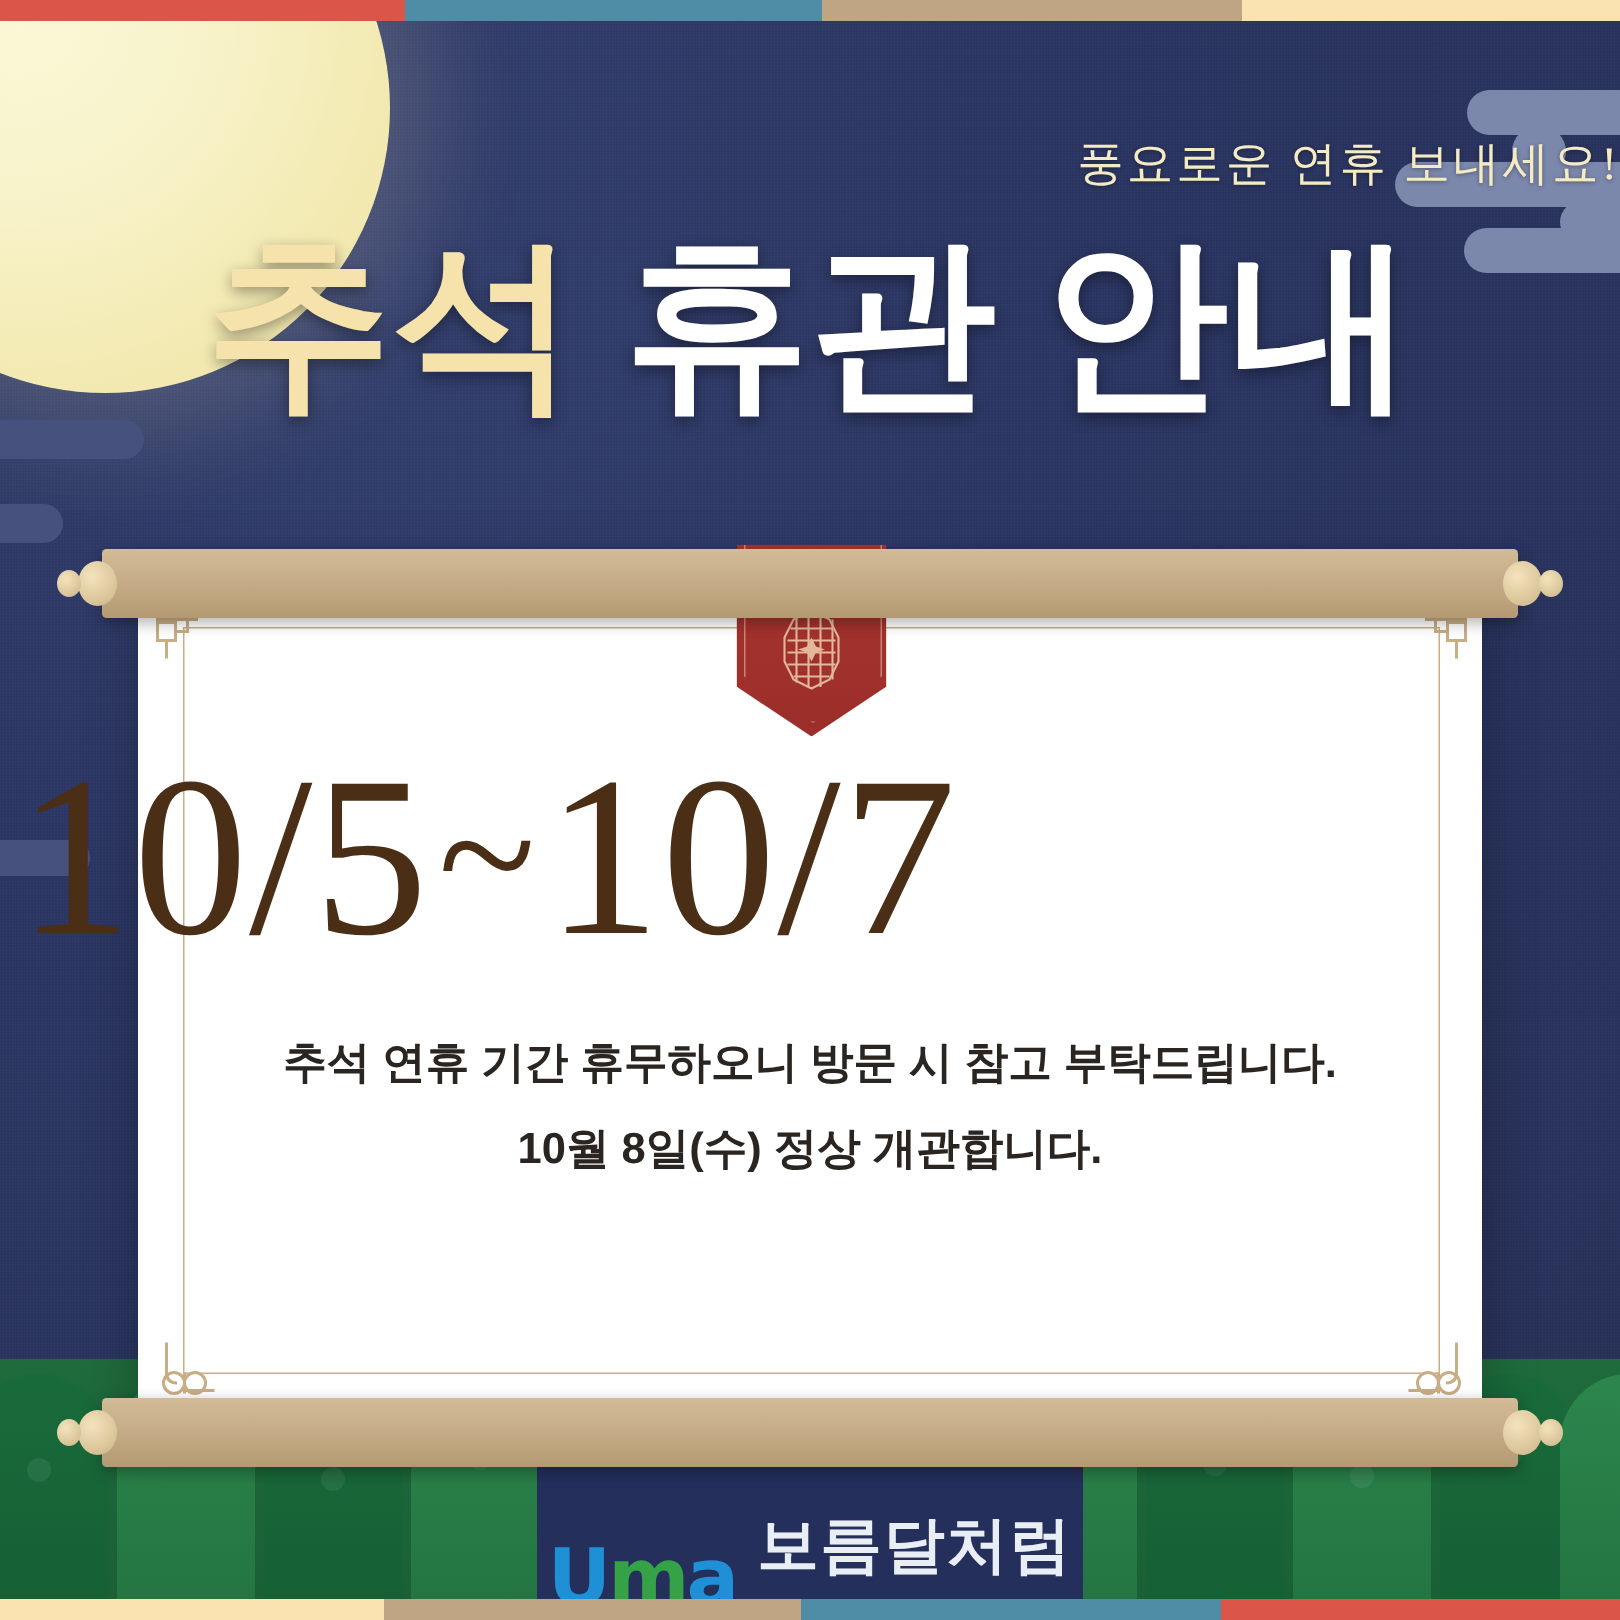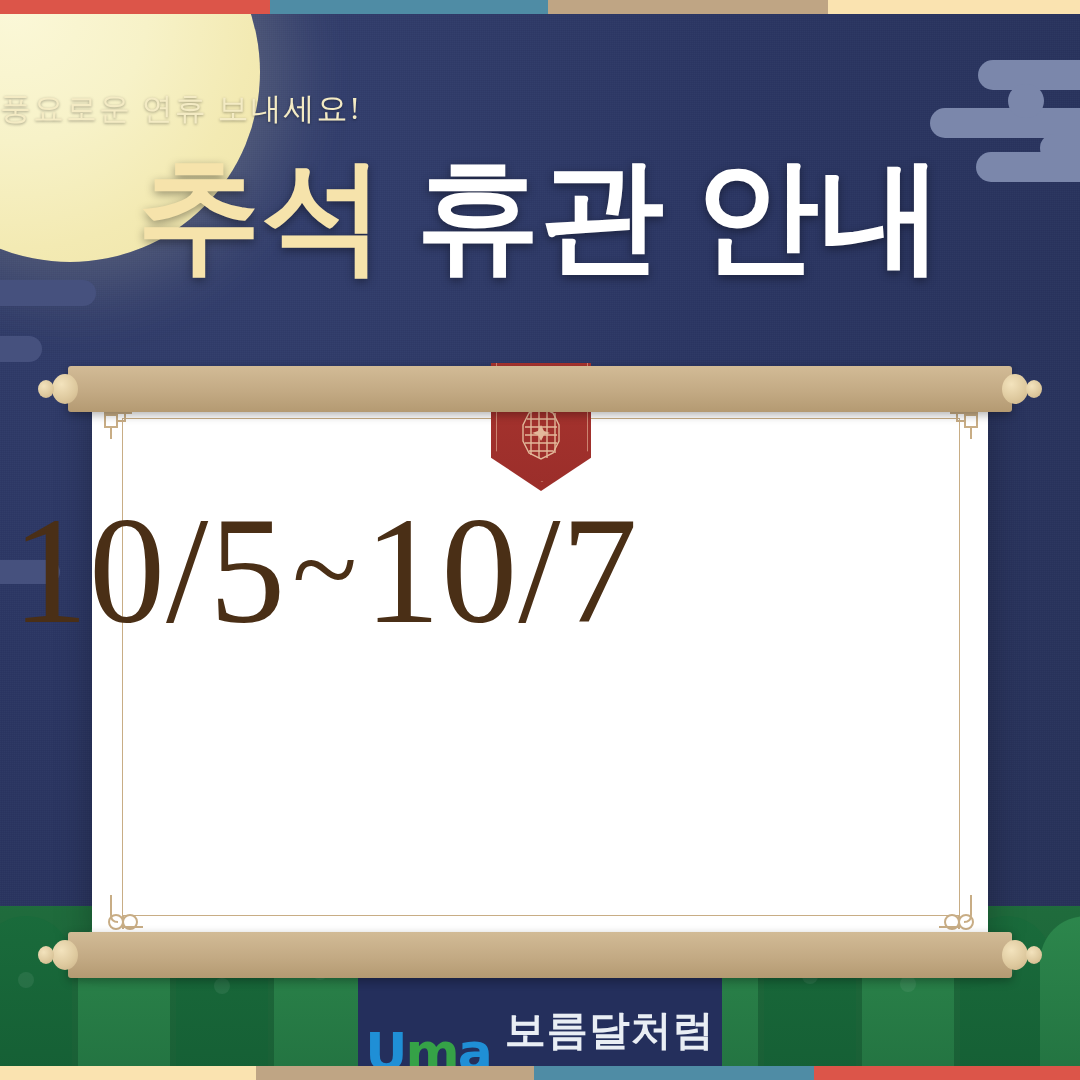--- a/index.html
+++ b/index.html
@@ -116,21 +116,21 @@
   .pennant .inner-line{
     position:absolute;left:5px;top:0;width:90px;height:118px;
     border:1px solid rgba(240,200,170,.55);
     border-top:0;
     clip-path:polygon(0 0,100% 0,100% 74%,50% 100%,0 74%);
   }
   .pennant svg{position:absolute;left:0;top:0;}
 
   
   .subtitle{
-    position:absolute;left:0;top:88px;width:1080px;text-align:left;
+    position:absolute;left:0;top:88px;width:1080px;text-align:right;
     color:#f4ebc4;font-size:31px;letter-spacing:2px;font-weight:400;
     font-family:"Liberation Serif","DejaVu Serif",serif;
     text-shadow:0 1px 3px rgba(0,0,0,.35);
   }
   .title{
     position:absolute;left:0;top:148px;width:1080px;text-align:center;
     font-size:124px;font-weight:700;line-height:1.12;white-space:nowrap;
     font-family:"Liberation Serif","DejaVu Serif",serif;
     text-shadow:0 3px 10px rgba(0,0,0,.38);
   }
@@ -309,20 +309,22 @@
     <div class="finial r"></div>
     <div class="finial knob l"></div>
     <div class="finial knob r"></div>
   </div>
 
   <div class="dates">
     <span>10/5</span><span class="tilde">~</span><span>10/7</span>
   </div>
 
   <div class="body-lines">
+    <p>추석 연휴 기간 휴무하오니 방문 시 참고 부탁드립니다.</p>
+    <p>10월 8일(수) 정상 개관합니다.</p>
   </div>
 
   <div class="logo">
     <span class="mark"><span class="u">U</span><span class="m">m</span><span class="a">a</span></span>
     <span class="name">보름달처럼</span>
   </div>
 
   <div class="bar bottom">
     <span style="width:256px;background:#fae3b0;"></span>
     <span style="width:278px;background:#bfa584;"></span>

